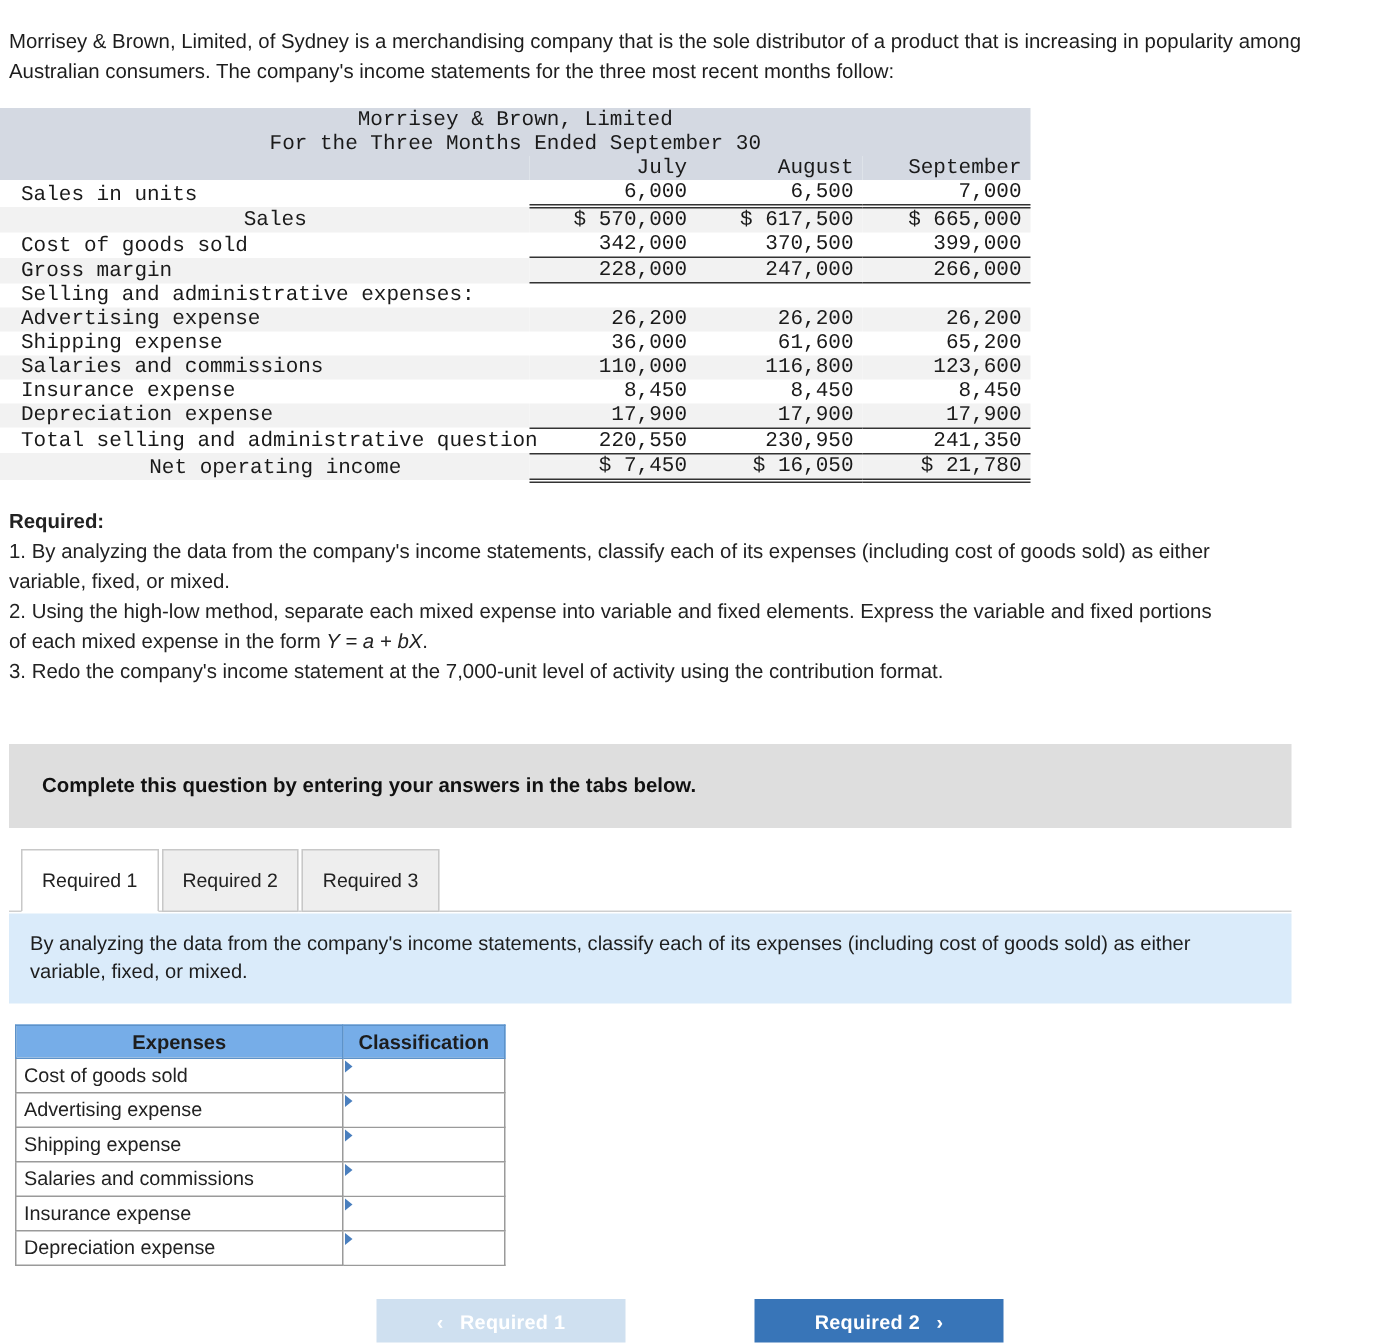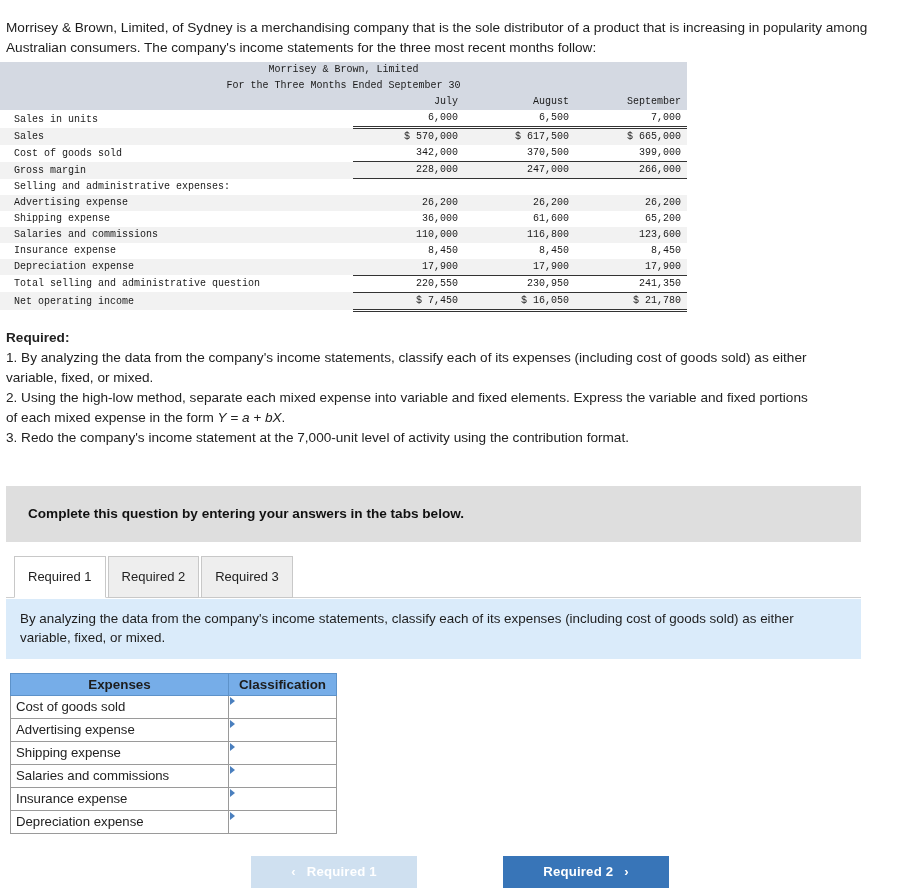--- a/index.html
+++ b/index.html
@@ -21,24 +21,24 @@
   .intro {
     padding: 18px 6px 0 6px;
     line-height: 20px;
     font-size: 13.6px;
     color: #1d1d1d;
     width: 924px;
   }
 
   
   .is-wrap {
-    margin-top: 4px;
+    margin-top: 14px;
     width: 687px;
     font-family: "Liberation Mono", "DejaVu Sans Mono", monospace;
-    font-size: 10px;
+    font-size: 14px;
     color: #1a1a1a;
   }
   table.is {
     border-collapse: collapse;
     width: 687px;
     table-layout: fixed;
   }
   table.is td { padding: 0; vertical-align: bottom; }
   .is-head td {
     background: #d4d9e2;
@@ -249,21 +249,21 @@
       </tr>
     </tbody>
     <tbody id="is-body">
         <tr>
           <td class="lbl" style="padding-left: 14px;">Sales in units</td>
           <td class="num u-double">6,000</td>
           <td class="num u-double">6,500</td>
           <td class="num u-double">7,000</td>
         </tr>
         <tr class="shade">
-          <td class="lbl" style="padding-left: 14px;">Sales</td>
+          <td class="lbl" style="padding-left: 14px; text-align: center;">Sales</td>
           <td class="num">$ 570,000</td>
           <td class="num">$ 617,500</td>
           <td class="num">$ 665,000</td>
         </tr>
         <tr>
           <td class="lbl" style="padding-left: 14px;">Cost of goods sold</td>
           <td class="num u-single">342,000</td>
           <td class="num u-single">370,500</td>
           <td class="num u-single">399,000</td>
         </tr>
@@ -309,21 +309,21 @@
           <td class="num u-single">17,900</td>
           <td class="num u-single">17,900</td>
         </tr>
         <tr>
           <td class="lbl" style="padding-left: 14px;">Total selling and administrative question</td>
           <td class="num u-single">220,550</td>
           <td class="num u-single">230,950</td>
           <td class="num u-single">241,350</td>
         </tr>
         <tr class="shade">
-          <td class="lbl" style="padding-left: 14px;">Net operating income</td>
+          <td class="lbl" style="padding-left: 14px; text-align: center;">Net operating income</td>
           <td class="num u-double">$ 7,450</td>
           <td class="num u-double">$ 16,050</td>
           <td class="num u-double">$ 21,780</td>
         </tr>
       </tbody>
   </table>
 </div>
 
 <div class="required">
   <div class="req-line"><b>Required:</b></div>

